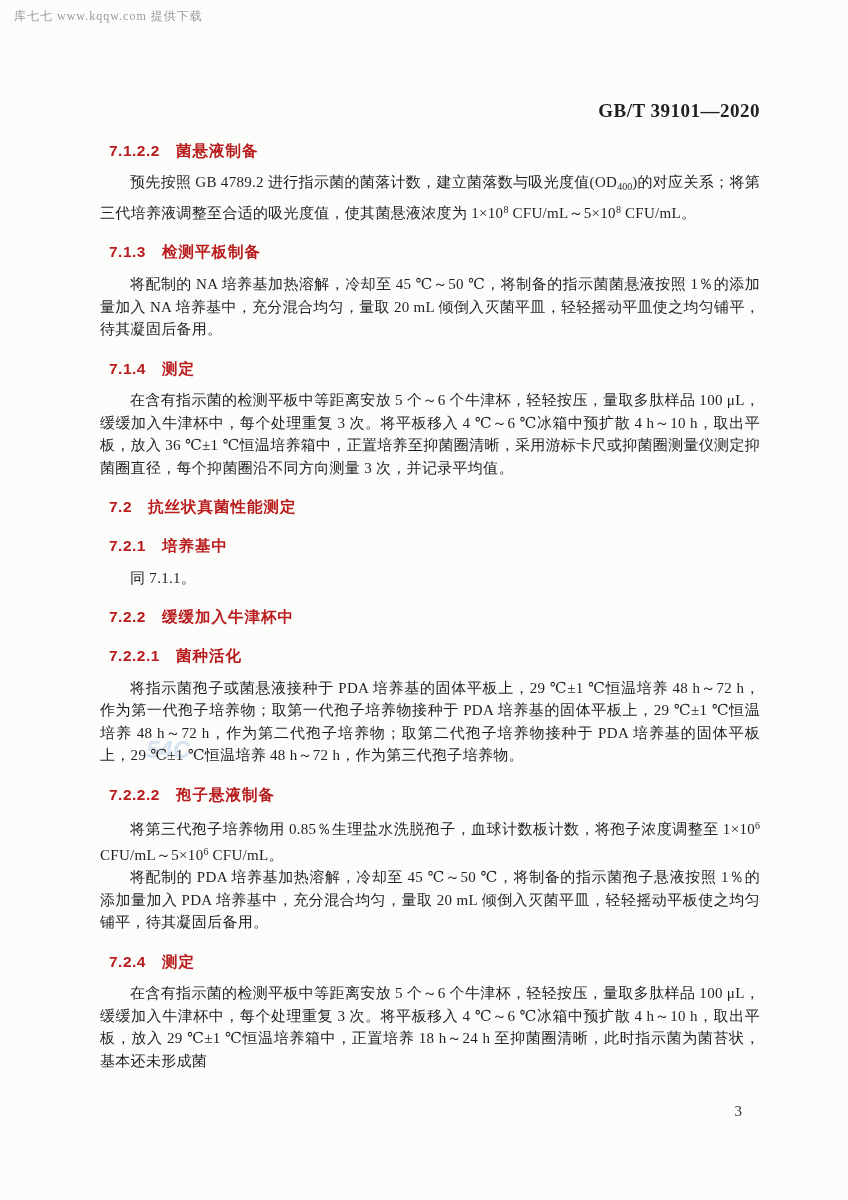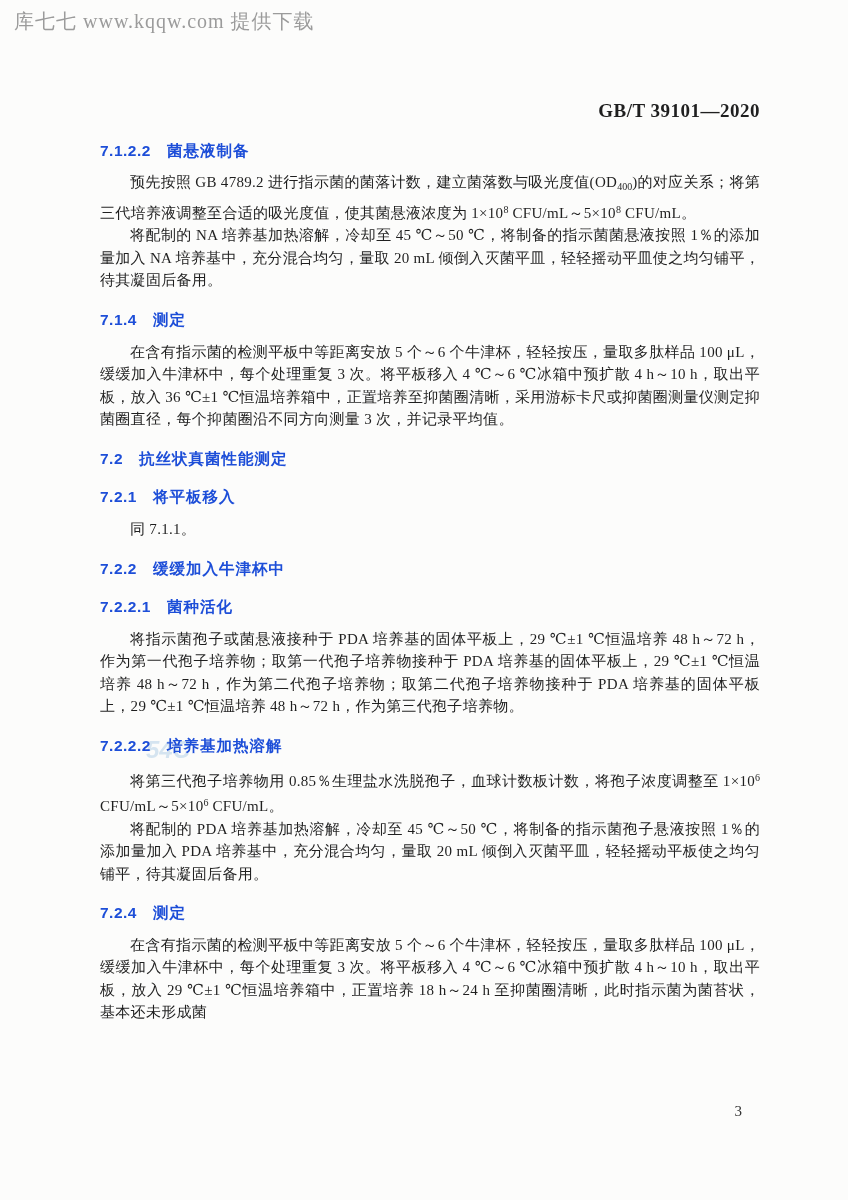--- a/index.html
+++ b/index.html
@@ -16,21 +16,21 @@
     height: 1200px;
     background: var(--page-bg);
     overflow: hidden;
     font-family: "Liberation Serif", "DejaVu Serif", serif;
     color: var(--text-color);
   }
   .scan-watermark {
     position: absolute;
     left: 14px;
     top: 8px;
-    font-size: 20px;
+    font-size: 12px;
     letter-spacing: 1px;
     color: var(--watermark-color);
     font-family: "Liberation Serif", "DejaVu Serif", serif;
     white-space: nowrap;
   }
   .faint-logo {
     position: absolute;
     left: 146px;
     top: 736px;
     font-family: "Liberation Sans", "DejaVu Sans", sans-serif;
@@ -55,22 +55,22 @@
     font-size: 19px;
     letter-spacing: 0.5px;
     margin-bottom: 14px;
     line-height: 1.2;
   }
   .sec-heading {
     font-family: "Liberation Sans", "DejaVu Sans", sans-serif;
     font-weight: 700;
     font-size: 15.5px;
     line-height: 1.4;
-    margin: 17px 0 10px 0;
-    color: #1d4ed8;
+    margin: 17px 0 10px 9px;
+    color: #b91c1c;
   }
   .sec-heading .h-num { letter-spacing: 0.5px; }
   .sec-heading .h-title { margin-left: 16px; letter-spacing: 1px; }
   .body-para {
     margin: 0;
     font-size: 15px;
     line-height: 22.5px;
     text-align: justify;
     text-indent: 2em;
     letter-spacing: 0.3px;
@@ -102,30 +102,31 @@
   <div class="scan-watermark">库七七 www.kqqw.com 提供下载</div>
 
   <div class="faint-logo">54C</div>
 
   <div class="content-col">
     <div class="doc-number">GB/T 39101—2020</div>
 
     <main id="doc-body">
         <div class="sec-heading lvl4"><span class="h-num">7.1.2.2</span><span class="h-title">菌悬液制备</span></div>
         <p class="body-para">预先按照 GB 4789.2 进行指示菌的菌落计数，建立菌落数与吸光度值(OD<span class="seg-sub">400</span>)的对应关系；将第三代培养液调整至合适的吸光度值，使其菌悬液浓度为 1×10<span class="seg-sup">8</span> CFU/mL～5×10<span class="seg-sup">8</span> CFU/mL。</p>
+        <div class="sec-heading lvl3"><span class="h-num">7.1.3</span><span class="h-title">检测平板制备</span></div>
         <p class="body-para">将配制的 NA 培养基加热溶解，冷却至 45 ℃～50 ℃，将制备的指示菌菌悬液按照 1％的添加量加入 NA 培养基中，充分混合均匀，量取 20 mL 倾倒入灭菌平皿，轻轻摇动平皿使之均匀铺平，待其凝固后备用。</p>
         <div class="sec-heading lvl3"><span class="h-num">7.1.4</span><span class="h-title">测定</span></div>
         <p class="body-para">在含有指示菌的检测平板中等距离安放 5 个～6 个牛津杯，轻轻按压，量取多肽样品 100 μL，缓缓加入牛津杯中，每个处理重复 3 次。将平板移入 4 ℃～6 ℃冰箱中预扩散 4 h～10 h，取出平板，放入 36 ℃±1 ℃恒温培养箱中，正置培养至抑菌圈清晰，采用游标卡尺或抑菌圈测量仪测定抑菌圈直径，每个抑菌圈沿不同方向测量 3 次，并记录平均值。</p>
         <div class="sec-heading lvl2"><span class="h-num">7.2</span><span class="h-title">抗丝状真菌性能测定</span></div>
-        <div class="sec-heading lvl3"><span class="h-num">7.2.1</span><span class="h-title">将平板移入</span></div>
+        <div class="sec-heading lvl3"><span class="h-num">7.2.1</span><span class="h-title">培养基中</span></div>
         <p class="body-para">同 7.1.1。</p>
         <div class="sec-heading lvl3"><span class="h-num">7.2.2</span><span class="h-title">缓缓加入牛津杯中</span></div>
         <div class="sec-heading lvl4"><span class="h-num">7.2.2.1</span><span class="h-title">菌种活化</span></div>
         <p class="body-para">将指示菌孢子或菌悬液接种于 PDA 培养基的固体平板上，29 ℃±1 ℃恒温培养 48 h～72 h，作为第一代孢子培养物；取第一代孢子培养物接种于 PDA 培养基的固体平板上，29 ℃±1 ℃恒温培养 48 h～72 h，作为第二代孢子培养物；取第二代孢子培养物接种于 PDA 培养基的固体平板上，29 ℃±1 ℃恒温培养 48 h～72 h，作为第三代孢子培养物。</p>
-        <div class="sec-heading lvl4"><span class="h-num">7.2.2.2</span><span class="h-title">培养基加热溶解</span></div>
+        <div class="sec-heading lvl4"><span class="h-num">7.2.2.2</span><span class="h-title">孢子悬液制备</span></div>
         <p class="body-para">将第三代孢子培养物用 0.85％生理盐水洗脱孢子，血球计数板计数，将孢子浓度调整至 1×10<span class="seg-sup">6</span> CFU/mL～5×10<span class="seg-sup">6</span> CFU/mL。</p>
         <p class="body-para">将配制的 PDA 培养基加热溶解，冷却至 45 ℃～50 ℃，将制备的指示菌孢子悬液按照 1％的添加量加入 PDA 培养基中，充分混合均匀，量取 20 mL 倾倒入灭菌平皿，轻轻摇动平板使之均匀铺平，待其凝固后备用。</p>
         <div class="sec-heading lvl3"><span class="h-num">7.2.4</span><span class="h-title">测定</span></div>
         <p class="body-para">在含有指示菌的检测平板中等距离安放 5 个～6 个牛津杯，轻轻按压，量取多肽样品 100 μL，缓缓加入牛津杯中，每个处理重复 3 次。将平板移入 4 ℃～6 ℃冰箱中预扩散 4 h～10 h，取出平板，放入 29 ℃±1 ℃恒温培养箱中，正置培养 18 h～24 h 至抑菌圈清晰，此时指示菌为菌苔状，基本还未形成菌</p>
       </main>
   </div>
 
   <div class="page-number">3</div>
 </div>
 

